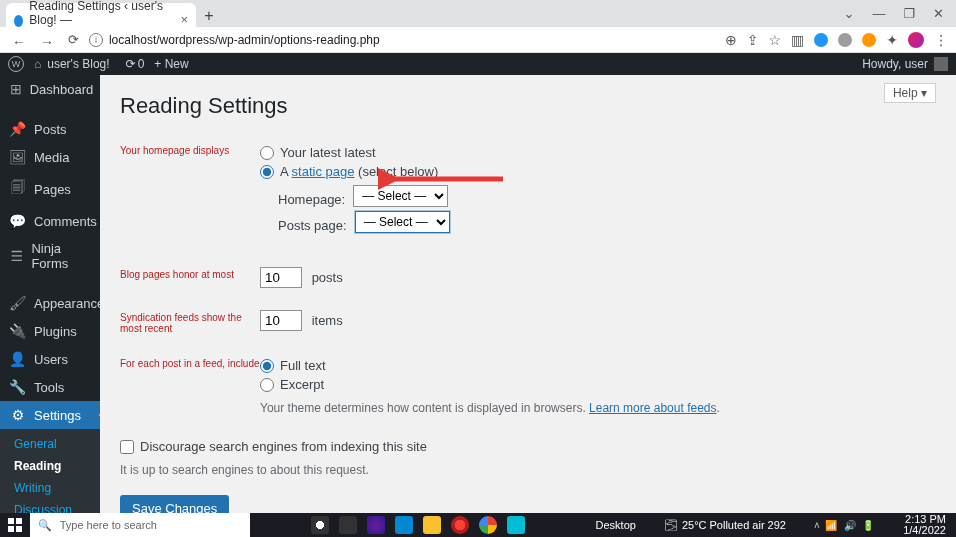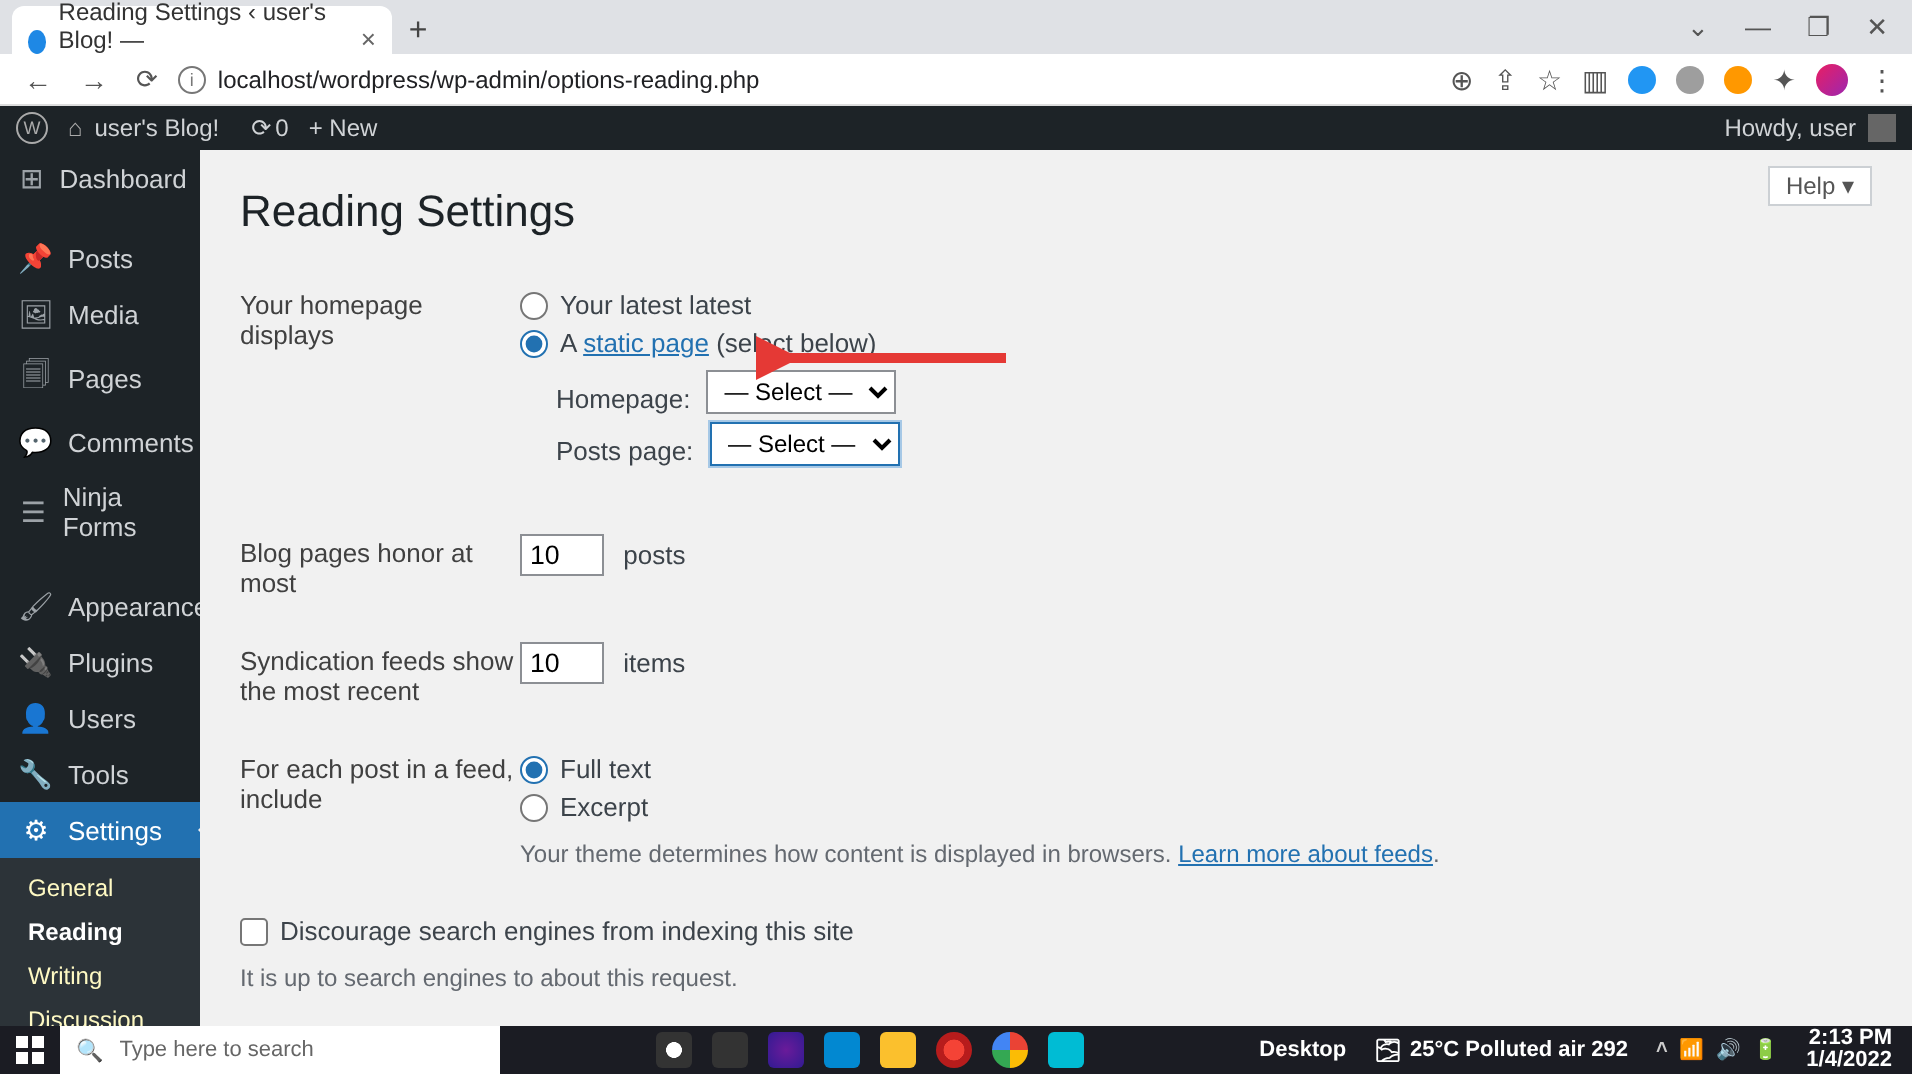--- a/index.html
+++ b/index.html
@@ -37,29 +37,29 @@
     
     .wrap { display:flex; height:462px; }
     .sidebar { width:100px; background:#1d2327; color:#d0d3d6; font-size:13px; overflow:hidden;}
     .sidebar .item { display:flex; align-items:center; gap:8px; padding:6px 10px; cursor:default; position:relative;}
     .sidebar .item.top{font-weight:500;}
     .sidebar .item .ico{width:16px;display:inline-flex;justify-content:center;color:#9ca2a7;font-size:14px;}
     .sidebar .item.active{background:#2271b1;color:#fff;}
     .sidebar .item.active .ico{color:#fff;}
     .sidebar .item.active::after{content:"";position:absolute;right:-4px;top:50%;margin-top:-5px;border:5px solid transparent;border-right-color:#f1f1f1;}
     .sidebar .sub { background:#2c3338; padding:4px 0;}
-    .sidebar .sub .sitem{padding:4px 10px 4px 14px;font-size:12px;color:#fef9c3;}
+    .sidebar .sub .sitem{padding:4px 10px 4px 14px;font-size:12px;color:#0ea5e9;}
     .sidebar .sub .sitem.cur{color:#fff;font-weight:600;}
 
     .content { flex:1; background:#f1f1f1; padding:14px 20px 60px 20px; position:relative; overflow:auto;}
     .helpbox{position:absolute;right:20px;top:8px;background:#fff;border:1px solid #ccd0d4;padding:2px 8px;font-size:12px;color:#555;}
     h1{font-size:22px;font-weight:400;color:#1d2327;margin:4px 0 18px 0;}
     .formtable{width:100%;}
     .formtable .row{display:flex;padding:6px 0;}
-    .formtable .th{width:140px;font-size:13px;color:#404040;padding-top:2px;}
+    .formtable .th{width:140px;font-size:10px;color:#b91c1c;padding-top:2px;}
     .formtable .td{flex:1;font-size:13px;}
     .radio-line{padding:2px 0;display:flex;align-items:center;gap:6px;}
     input[type=radio],input[type=checkbox]{width:14px;height:14px;accent-color:#2271b1;}
     .link{color:#2271b1;text-decoration:underline;}
     select{padding:2px 4px;font-size:12px;border:1px solid #8c8f94;background:#fff;}
     select.hl{border:1.5px solid #2271b1;outline:1px solid #a6c8e6;}
     .inline-field{display:flex;align-items:flex-end;gap:8px;margin:4px 0 4px 18px;}
     input[type=number]{width:42px;padding:2px 4px;border:1px solid #8c8f94;}
     .desc{color:#646970;font-size:12px;margin-top:7px;}
     .submitbtn{background:#2271b1;color:#fff;border:none;padding:6px 12px;font-size:13px;border-radius:3px;margin-top:12px;}
@@ -70,21 +70,21 @@
     .taskbar{position:absolute;bottom:0;left:0;right:0;height:24px;background:#1b1c23;display:flex;align-items:center;color:#fff;font-size:11px;}
     .taskbar .start{width:30px;display:flex;align-items:center;justify-content:center;}
     .taskbar .search{display:flex;align-items:center;background:#fff;color:#666;height:24px;padding:0 8px;gap:8px;width:220px;}
     .taskbar .center{flex:1;display:flex;justify-content:center;gap:10px;align-items:center;}
     .tb-icon{width:18px;height:18px;display:inline-block;border-radius:3px;}
     .tb-c1{background:#333 radial-gradient(circle,#fff 30%,#333 32%);} 
     .tb-c2{background:#333;} .tb-c3{background:radial-gradient(circle,#6a1b9a,#311b92);} .tb-c4{background:#0288d1;}
     .tb-c5{background:#fbc02d;} .tb-c6{background:radial-gradient(circle,#f44336 40%,#b71c1c 42%);border-radius:50%;} 
     .tb-c7{background:conic-gradient(#ea4335 0 90deg,#fbbc05 90deg 180deg,#34a853 180deg 270deg,#4285f4 270deg);border-radius:50%;} 
     .tb-c8{background:#00bcd4;}
-    .taskbar .right{display:flex;align-items:center;gap:14px;padding:0 10px;font-weight:bold;}
+    .taskbar .right{display:flex;align-items:center;gap:28px;padding:0 10px;}
     .weather{display:flex;align-items:center;gap:4px;}
     .tray-ic{font-size:10px;color:#ccc;display:flex;gap:6px;}
     .clock{text-align:right;line-height:1;}
     .separator{height:12px;}
   </style>
 </head>
 <body>
 
 <div class="browser-top">
   <div class="tabbar">

